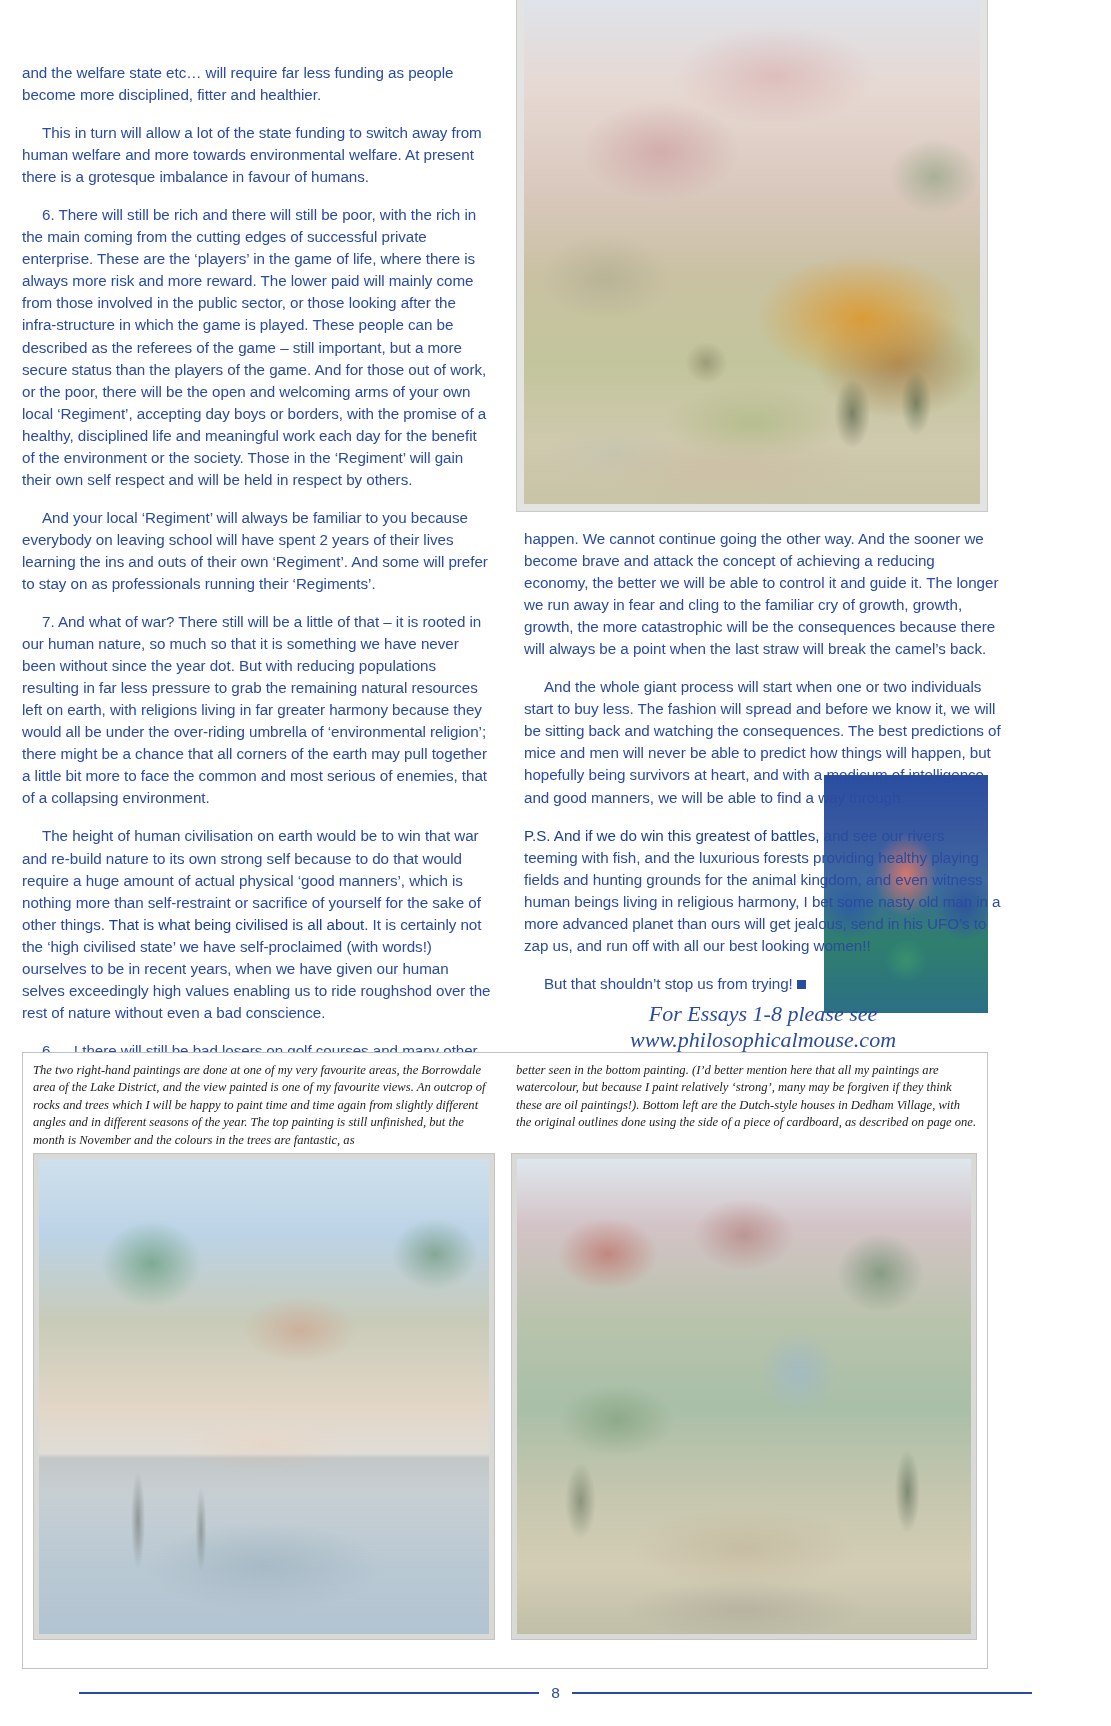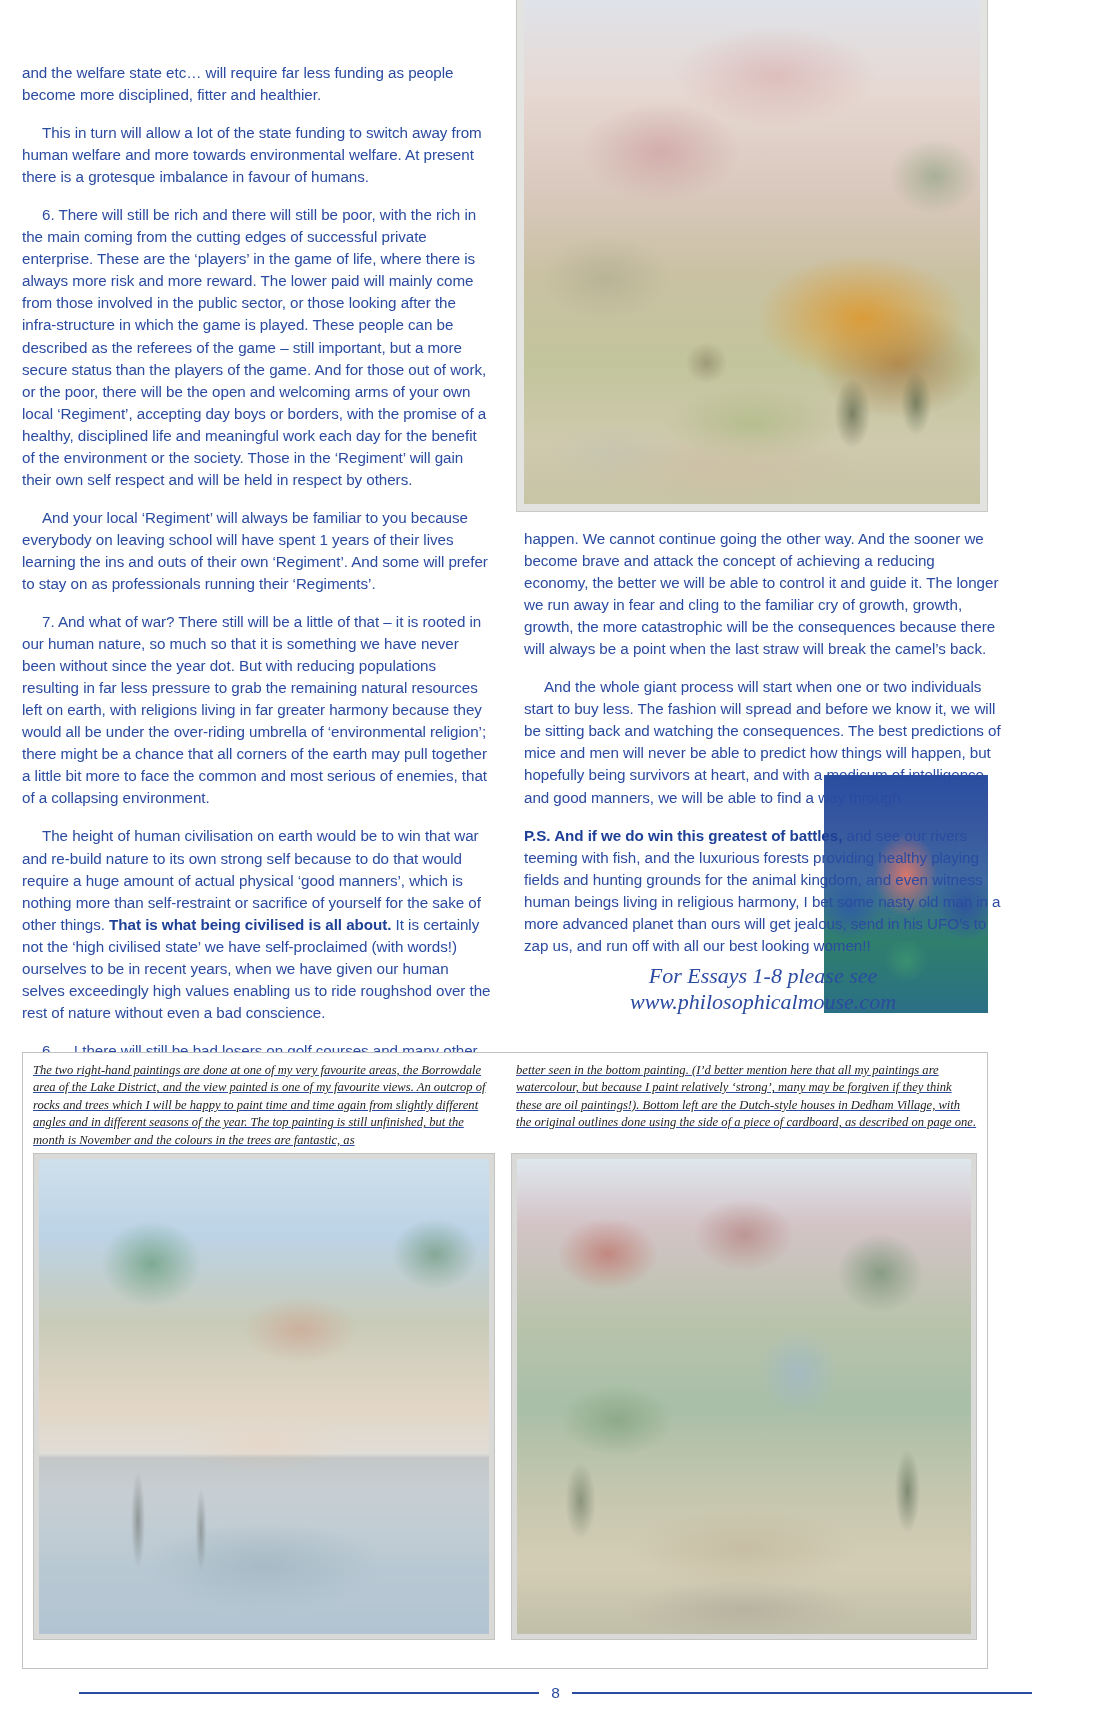--- a/index.html
+++ b/index.html
@@ -21,21 +21,21 @@
   p.body {
     font-size:15.2px;
     line-height:22.05px;
     margin:0 0 0 0;
     text-indent:20px;
     color:#2b4ba0;
     letter-spacing:-0.05px;
   }
   p.body.noindent { text-indent:0; }
   p.body + p.body { margin-top:16px; }
-  b.strong { font-weight:bold; color:#1d3f96; }
+  b.strong { font-weight:normal; color:#1d3f96; }
 
   
   .hero-frame{
     position:absolute; left:516px; top:-8px; width:472px; height:520px;
     background:#e3e3e1;
     border:1px solid #c9c9c6;
     padding:7px;
   }
   .hero-img{
     width:100%; height:100%;
@@ -71,21 +71,21 @@
       radial-gradient(ellipse 40px 46px at 86% 55%, rgba(45,80,160,.85), rgba(45,80,160,0) 75%),
       linear-gradient(180deg,#2a4ea0 0%, #38589f 22%, #3f6aa0 45%, #2f7f6d 70%, #2b6f86 100%);
   }
 
   
   .gallery{
     position:absolute; left:22px; top:1052px; width:966px; height:617px;
     background:#ffffff;
     border:1px solid #bfc3c8;
   }
-  .cap-wrap{ display:flex; padding:9px 10px 4px 10px; gap:26px;text-decoration:underline; }
+  .cap-wrap{ display:flex; padding:9px 10px 4px 10px; gap:26px; }
   .cap{
     width:466px;
     font-family:"Liberation Serif", serif;
     font-style:italic;
     font-size:12.6px;
     line-height:17.4px;
     color:#1d1d1d;
   }
   .cap.right{ width:470px; }
 
@@ -166,33 +166,34 @@
 <div class="page">
 
   <div class="hero-frame">
     <div class="hero-img"></div>
   </div>
 
   <div class="col-left">
     <p class="body noindent">and the welfare state etc… will require far less funding as people become more disciplined, fitter and healthier.</p>
     <p class="body">This in turn will allow a lot of the state funding to switch away from human welfare and more towards environmental welfare. At present there is a grotesque imbalance in favour of humans.</p>
     <p class="body">6. There will still be rich and there will still be poor, with the rich in the main coming from the cutting edges of successful private enterprise. These are the ‘players’ in the game of life, where there is always more risk and more reward. The lower paid will mainly come from those involved in the public sector, or those looking after the infra-structure in which the game is played. These people can be described as the referees of the game – still important, but a more secure status than the players of the game. And for those out of work, or the poor, there will be the open and welcoming arms of your own local ‘Regiment’, accepting day boys or borders, with the promise of a healthy, disciplined life and meaningful work each day for the benefit of the environment or the society. Those in the ‘Regiment’ will gain their own self respect and will be held in respect by others.</p>
-    <p class="body">And your local ‘Regiment’ will always be familiar to you because everybody on leaving school will have spent 1 years of their lives learning the ins and outs of their own ‘Regiment’. And some will prefer to stay on as professionals running their ‘Regiments’.</p>
+    <p class="body">And your local ‘Regiment’ will always be familiar to you because everybody on leaving school will have spent 2 years of their lives learning the ins and outs of their own ‘Regiment’. And some will prefer to stay on as professionals running their ‘Regiments’.</p>
     <p class="body">7. And what of war? There still will be a little of that – it is rooted in our human nature, so much so that it is something we have never been without since the year dot. But with reducing populations resulting in far less pressure to grab the remaining natural resources left on earth, with religions living in far greater harmony because they would all be under the over-riding umbrella of ‘environmental religion’; there might be a chance that all corners of the earth may pull together a little bit more to face the common and most serious of enemies, that of a collapsing environment.</p>
     <p class="body"><span>The height of human civilisation on earth would be to win that war and re-build nature to its own strong self because to do that would require a huge amount of actual physical ‘good manners’, which is nothing more than self-restraint or sacrifice of yourself for the sake of other things. </span><b class="strong">That is what being civilised is all about.</b><span> It is certainly not the ‘high civilised state’ we have self-proclaimed (with words!) ourselves to be in recent years, when we have given our human selves exceedingly high values enabling us to ride roughshod over the rest of nature without even a bad conscience.</span></p>
     <p class="body">6…..! there will still be bad losers on golf courses and many other familiar things that are common today – because human nature doesn’t change that much. Everyone can have a bit of fun writing down the scenarios of the future but one thing is certain.</p>
     <p class="body">Reducing populations and reducing economies definitely will</p>
   </div>
 
   <div class="portrait"></div>
 
   <div class="col-right">
     <p class="body noindent">happen. We cannot continue going the other way. And the sooner we become brave and attack the concept of achieving a reducing economy, the better we will be able to control it and guide it. The longer we run away in fear and cling to the familiar cry of growth, growth, growth, the more catastrophic will be the consequences because there will always be a point when the last straw will break the camel’s back.</p>
     <p class="body">And the whole giant process will start when one or two individuals start to buy less. The fashion will spread and before we know it, we will be sitting back and watching the consequences. The best predictions of mice and men will never be able to predict how things will happen, but hopefully being survivors at heart, and with a modicum of intelligence and good manners, we will be able to find a way through.</p>
     <p class="body noindent"><b class="strong">P.S. And if we do win this greatest of battles,</b><span> and see our rivers teeming with fish, and the luxurious forests providing healthy playing fields and hunting grounds for the animal kingdom, and even witness human beings living in religious harmony, I bet some nasty old man in a more advanced planet than ours will get jealous, send in his UFO’s to zap us, and run off with all our best looking women!!</span></p>
+    <p class="body"><span>But that shouldn’t stop us from trying!</span><span class="endmark"></span></p>
     <div class="essays">For Essays 1-8 please see www.philosophicalmouse.com</div>
   </div>
 
   <div class="gallery">
     <div class="cap-wrap">
       <div class="cap">The two right-hand paintings are done at one of my very favourite areas, the Borrowdale area of the Lake District, and the view painted is one of my favourite views. An outcrop of rocks and trees which I will be happy to paint time and time again from slightly different angles and in different seasons of the year. The top painting is still unfinished, but the month is November and the colours in the trees are fantastic, as</div>
       <div class="cap right">better seen in the bottom painting. (I’d better mention here that all my paintings are watercolour, but because I paint relatively ‘strong’, many may be forgiven if they think these are oil paintings!). Bottom left are the Dutch-style houses in Dedham Village, with the original outlines done using the side of a piece of cardboard, as described on page one.</div>
     </div>
     <div class="paint-row">
       <div class="pframe a">

